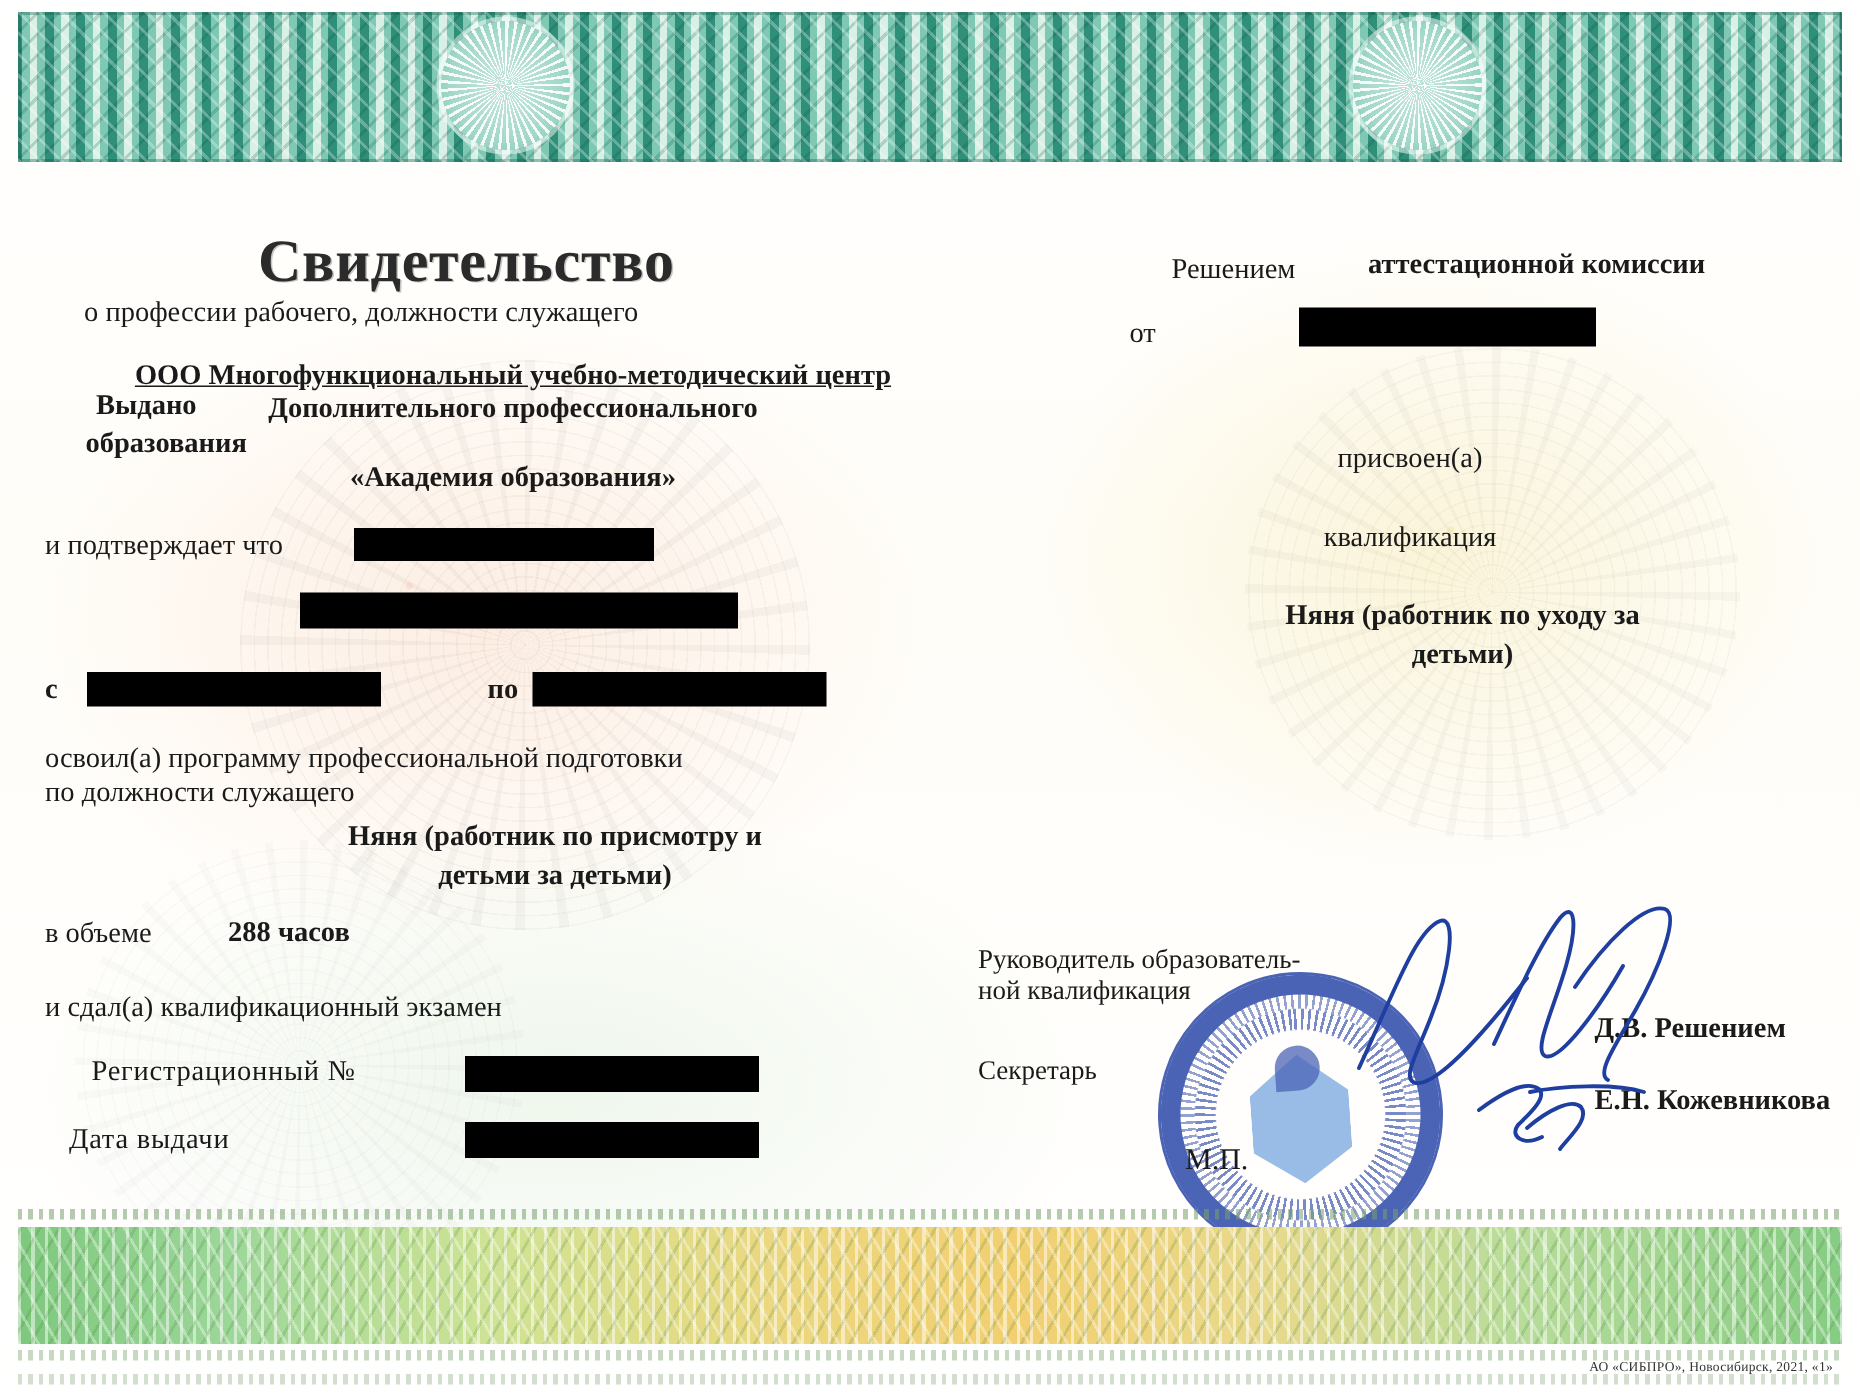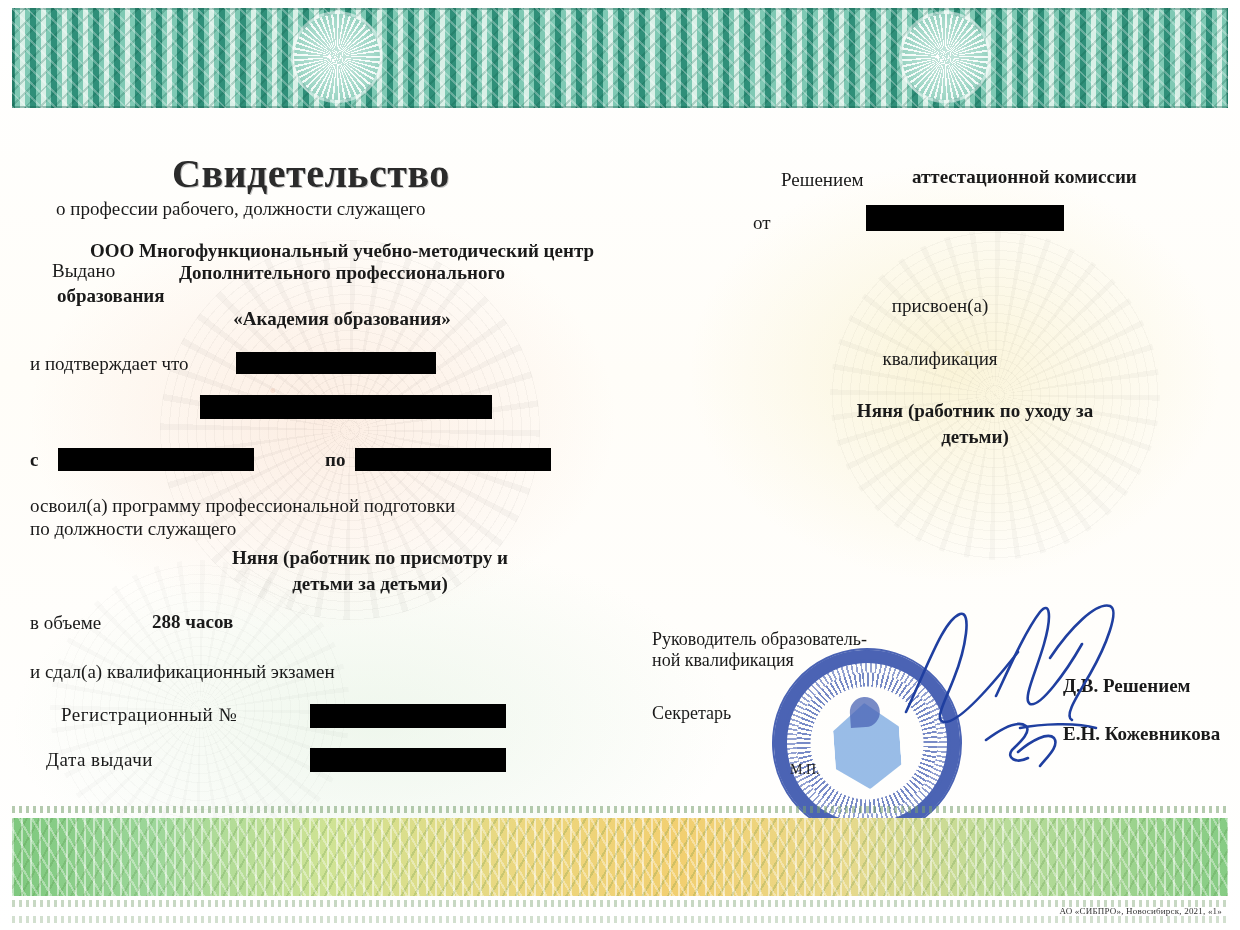--- a/index.html
+++ b/index.html
@@ -167,21 +167,21 @@
   }
   .stamp .emblem .leaf {
     position: absolute;
     left: 50%; top: 2px;
     transform: translateX(-50%);
     width: 30px; height: 30px;
     background: #2c49a8;
     border-radius: 50% 50% 50% 0;
     opacity: .75;
   }
-  .stamp-mp { position: absolute; left: 790px; top: 762px; font-size: 14px; }
+  .stamp-mp { position: absolute; left: 790px; top: 762px; font-size: 20px; }
 
   .signature {
     position: absolute;
     left: 900px; top: 600px;
     width: 250px; height: 200px;
     pointer-events: none;
   }
 
   .footer-note {
     position: absolute;
@@ -203,23 +203,23 @@
 
   <div class="band-top">
     <div class="medallion m1"></div>
     <div class="medallion m2"></div>
   </div>
 
   <div class="t title-main" style="left:172px; top:150px;">Свидетельство</div>
 
   <div class="t title-sub" style="left:56px; top:198px;">о профессии рабочего, должности служащего</div>
 
-  <div class="t lbl" style="left:52px; top:260px;">Выдано</div>
-
-  <div class="t lbl bold" style="left:57px; top:240px; width:570px; text-align:center;">ООО Многофункциональный учебно-методический центр</div>
+  <div class="t lbl" style="left:64px; top:260px;font-weight:bold;">Выдано</div>
+
+  <div class="t lbl bold" style="left:57px; top:240px; width:570px; text-align:center;text-decoration:underline;">ООО Многофункциональный учебно-методический центр</div>
   <div class="t lbl bold" style="left:57px; top:262px; width:570px; text-align:center;">Дополнительного профессионального</div>
   <div class="t lbl bold" style="left:57px; top:285px; width:570px; ">образования</div>
   <div class="t lbl bold" style="left:57px; top:308px; width:570px; text-align:center;">«Академия образования»</div>
 
   <div class="t lbl" style="left:30px; top:353px;">и подтверждает что</div>
 
   <div class="redact" style="left:236px; top:352px; width:200px; height:22px;"></div>
   <div class="redact" style="left:200px; top:395px; width:292px; height:24px;"></div>
 
   <div class="t lbl bold" style="left:30px; top:449px;">с</div>

